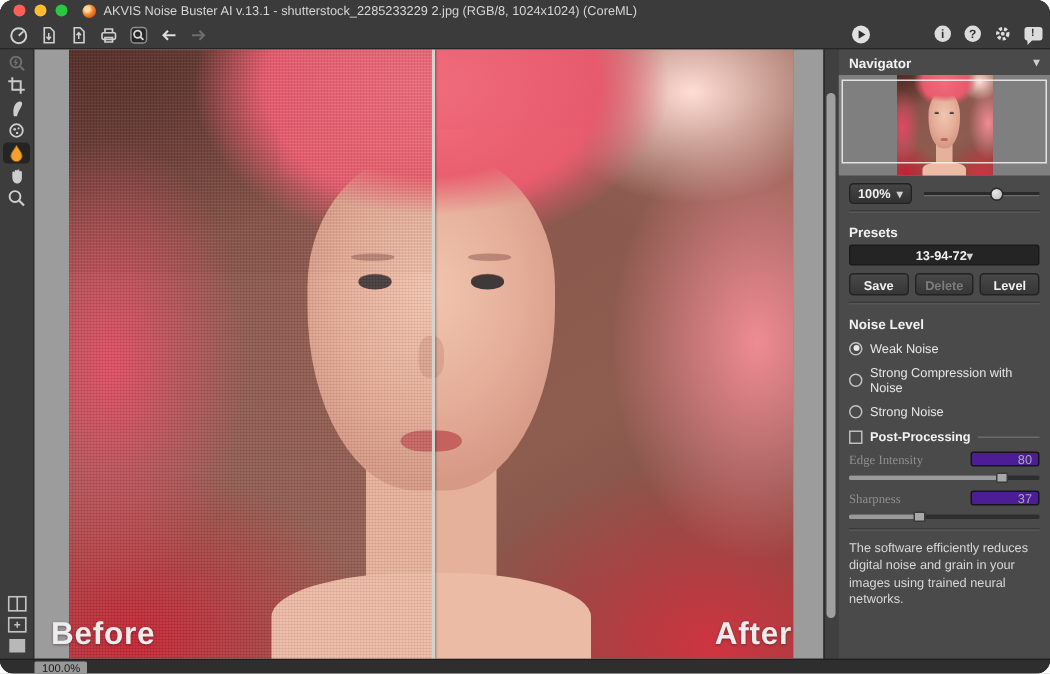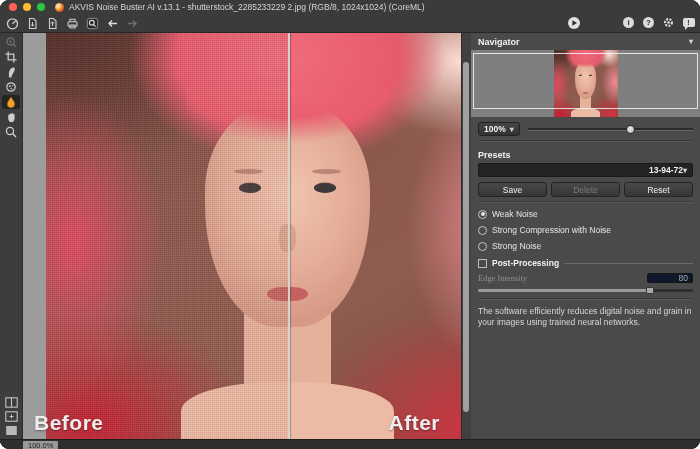--- a/index.html
+++ b/index.html
@@ -30,21 +30,21 @@
 
   
   .tools{width:22px;background:#3d3d3d;border-right:1px solid #2c2c2c;position:relative;flex:0 0 auto;}
   .tool{width:18px;height:14px;margin:1px auto 0;display:flex;align-items:center;justify-content:center;border-radius:3px;}
   .tool.first{margin-top:2px;}
   .tool.active{background:#242424;}
   .views{position:absolute;bottom:2px;left:0;width:22px;}
   .view{width:18px;height:13px;margin:1px auto 0;display:flex;align-items:center;justify-content:center;}
 
   
-  .canvas{position:relative;width:438px;background:#9c9c9c;flex:0 0 auto;overflow:hidden;}
+  .canvas{position:relative;width:526px;background:#9c9c9c;flex:0 0 auto;overflow:hidden;}
   .photo{position:absolute;left:23px;top:0;width:483px;height:406px;}
   .vscroll{width:9px;background:#404040;border-left:1px solid #2c2c2c;position:relative;flex:0 0 auto;}
   .vthumb{position:absolute;left:1px;top:29px;width:6px;height:350px;background:#a0a0a0;border-radius:3px;}
   .cvlabel{position:absolute;bottom:4px;color:#ededed;font-size:21px;font-weight:bold;text-shadow:0 1px 2px rgba(40,20,20,.45);letter-spacing:.5px;}
   .cvlabel.before{left:11px;}
   .cvlabel.after{right:21px;}
 
   
   .portrait{position:relative;overflow:hidden;}
   .portrait .p-bg{position:absolute;inset:0;background:
@@ -84,35 +84,35 @@
   .hr{border-top:1px solid #3a3a3a;border-bottom:1px solid #575757;height:0;margin:4px 0;}
   .navi-preview{position:relative;height:67px;margin-top:3px;background:#7f7f7f;}
   .navi-img{position:absolute;left:50%;top:0;transform:translateX(-50%);width:64px;height:67px;}
   .navi-frame{position:absolute;left:2px;right:2px;top:3px;bottom:8px;border:1px solid rgba(245,245,245,.85);}
   .zoom-row{display:flex;align-items:center;margin:5px 0 2px;}
   .zoom-btn{background:linear-gradient(#454545,#323232);border:1px solid #222;border-radius:3px;height:12px;padding:0 5px;color:#efefef;font-size:8.5px;font-weight:bold;display:flex;align-items:center;}
   .zoom-btn .chev{margin-left:4px;}
   .navslider{position:relative;flex:1;height:12px;margin-left:8px;}
   .navslider .track{position:absolute;left:0;right:0;top:5px;height:2px;background:#2a2a2a;border-bottom:1px solid #6a6a6a;}
   .navslider .sl-thumb{position:absolute;top:2px;width:9px;height:9px;border-radius:50%;background:radial-gradient(circle at 35% 30%,#e8e8e8,#b8b8b8);border:1px solid #2a2a2a;box-sizing:border-box;}
-  .select{display:flex;align-items:center;justify-content:flex-end;background:#242424;border:1px solid #1a1a1a;border-radius:2px;height:12px;padding:0 5px;margin-top:3px;color:#f0f0f0;font-weight:bold;}
+  .select{display:flex;align-items:center;justify-content:center;background:#242424;border:1px solid #1a1a1a;border-radius:2px;height:12px;padding:0 5px;margin-top:3px;color:#f0f0f0;font-weight:bold;}
   .btn-row{display:flex;gap:4px;margin:5px 0 2px;}
-  .btn{flex:1;height:13px;background:linear-gradient(#484848,#363636);border:1px solid #232323;border-radius:3px;color:#f0f0f0;font-size:8.5px;font-weight:normal;display:flex;align-items:center;justify-content:center;}
+  .btn{flex:1;height:13px;background:linear-gradient(#484848,#363636);border:1px solid #232323;border-radius:3px;color:#f0f0f0;font-size:8.5px;font-weight:bold;display:flex;align-items:center;justify-content:center;}
   .btn.disabled{color:#7c7c7c;}
   .radio-row{display:flex;align-items:center;margin:6px 0;}
   .radio{width:9px;height:9px;border-radius:50%;border:1px solid #c2c2c2;box-sizing:border-box;margin-right:5px;flex:0 0 auto;position:relative;}
   .radio.checked:after{content:"";position:absolute;left:1.5px;top:1.5px;width:4px;height:4px;border-radius:50%;background:#e8e8e8;}
   .check-row{display:flex;align-items:center;margin:7px 0 0;}
   .checkbox{width:9px;height:9px;border:1px solid #bdbdbd;box-sizing:border-box;margin-right:5px;flex:0 0 auto;}
   .check-row .lbl{font-weight:bold;color:#f2f2f2;margin-right:5px;white-space:nowrap;}
   .check-row .line{flex:1;border-top:1px solid #6a6a6a;}
   .param{margin-top:5px;}
   .param-row{display:flex;align-items:center;justify-content:space-between;}
   .param-row .plbl{color:#8f8f8f;font-family:Liberation Serif, serif;}
-  .val-box{width:46px;height:10px;background:#0f172a;border:1px solid #161616;border-radius:2px;color:#a8a8a8;font-size:8.5px;display:flex;align-items:center;justify-content:flex-end;padding:0 4px;box-sizing:border-box;text-align:center;}
+  .val-box{width:46px;height:10px;background:#4c1d95;border:1px solid #161616;border-radius:2px;color:#a8a8a8;font-size:8.5px;display:flex;align-items:center;justify-content:flex-end;padding:0 4px;box-sizing:border-box;text-align:center;}
   .pslider{position:relative;height:7px;margin-top:4px;}
   .pslider .track{position:absolute;left:0;right:0;top:2px;height:3px;background:#2e2e2e;border-radius:1px;}
   .pslider .sl-fill{position:absolute;left:0;top:2px;height:3px;background:#9a9a9a;border-radius:1px;}
   .pslider .sl-thumb{position:absolute;top:0;width:8px;height:7px;background:#a8a8a8;border:1px solid #3a3a3a;border-radius:1px;box-sizing:border-box;}
   .about-title{font-size:9px;font-weight:bold;color:#f2f2f2;margin-top:3px;}
   .about-text{color:#d8d8d8;font-size:8.5px;line-height:1.35;margin-top:6px;}
 
   
   .statusbar{height:11px;background:#2e2e2e;border-top:1px solid #1f1f1f;display:flex;align-items:center;}
   .zoombox{margin-left:23px;background:#999999;color:#1d1d1d;font-size:7.5px;line-height:9px;padding:0 5px;border-radius:1px;}
@@ -327,24 +327,27 @@
         <div class="sec-head plain">
           <span>Presets</span>
         </div>
         <div class="select">
           <span>13-94-72</span>
           <span class="chev">▾</span>
         </div>
         <div class="btn-row">
           <span class="btn">Save</span>
           <span class="btn disabled">Delete</span>
-          <span class="btn">Reset</span>
+          <span class="btn">Level</span>
         </div>
         <div class="hr"></div>
 
+        <div class="sec-head plain">
+          <span>Noise Level</span>
+        </div>
         <div class="radio-row">
           <span class="radio checked"></span>
           <span>Weak Noise</span>
         </div>
         <div class="radio-row">
           <span class="radio"></span>
           <span>Strong Compression with Noise</span>
         </div>
         <div class="radio-row">
           <span class="radio"></span>
@@ -361,20 +364,31 @@
           <div class="param-row">
             <span class="plbl">Edge Intensity</span>
             <span class="val-box">80</span>
           </div>
           <div class="pslider">
             <span class="track"></span>
             <span class="sl-fill" style="width: 80%;"></span>
             <span class="sl-thumb" style="left: calc(80% - 4px);"></span>
           </div>
         </div>
+        <div class="param">
+          <div class="param-row">
+            <span class="plbl">Sharpness</span>
+            <span class="val-box">37</span>
+          </div>
+          <div class="pslider">
+            <span class="track"></span>
+            <span class="sl-fill" style="width: 37%;"></span>
+            <span class="sl-thumb" style="left: calc(37% - 4px);"></span>
+          </div>
+        </div>
 
         <div class="hr"></div>
         <div class="about-text">The software efficiently reduces digital noise and grain in your images using trained neural networks.</div>
       </div>
     </div>
   </div>
 
   <div class="statusbar">
     <span class="zoombox">100.0%</span>
   </div>

